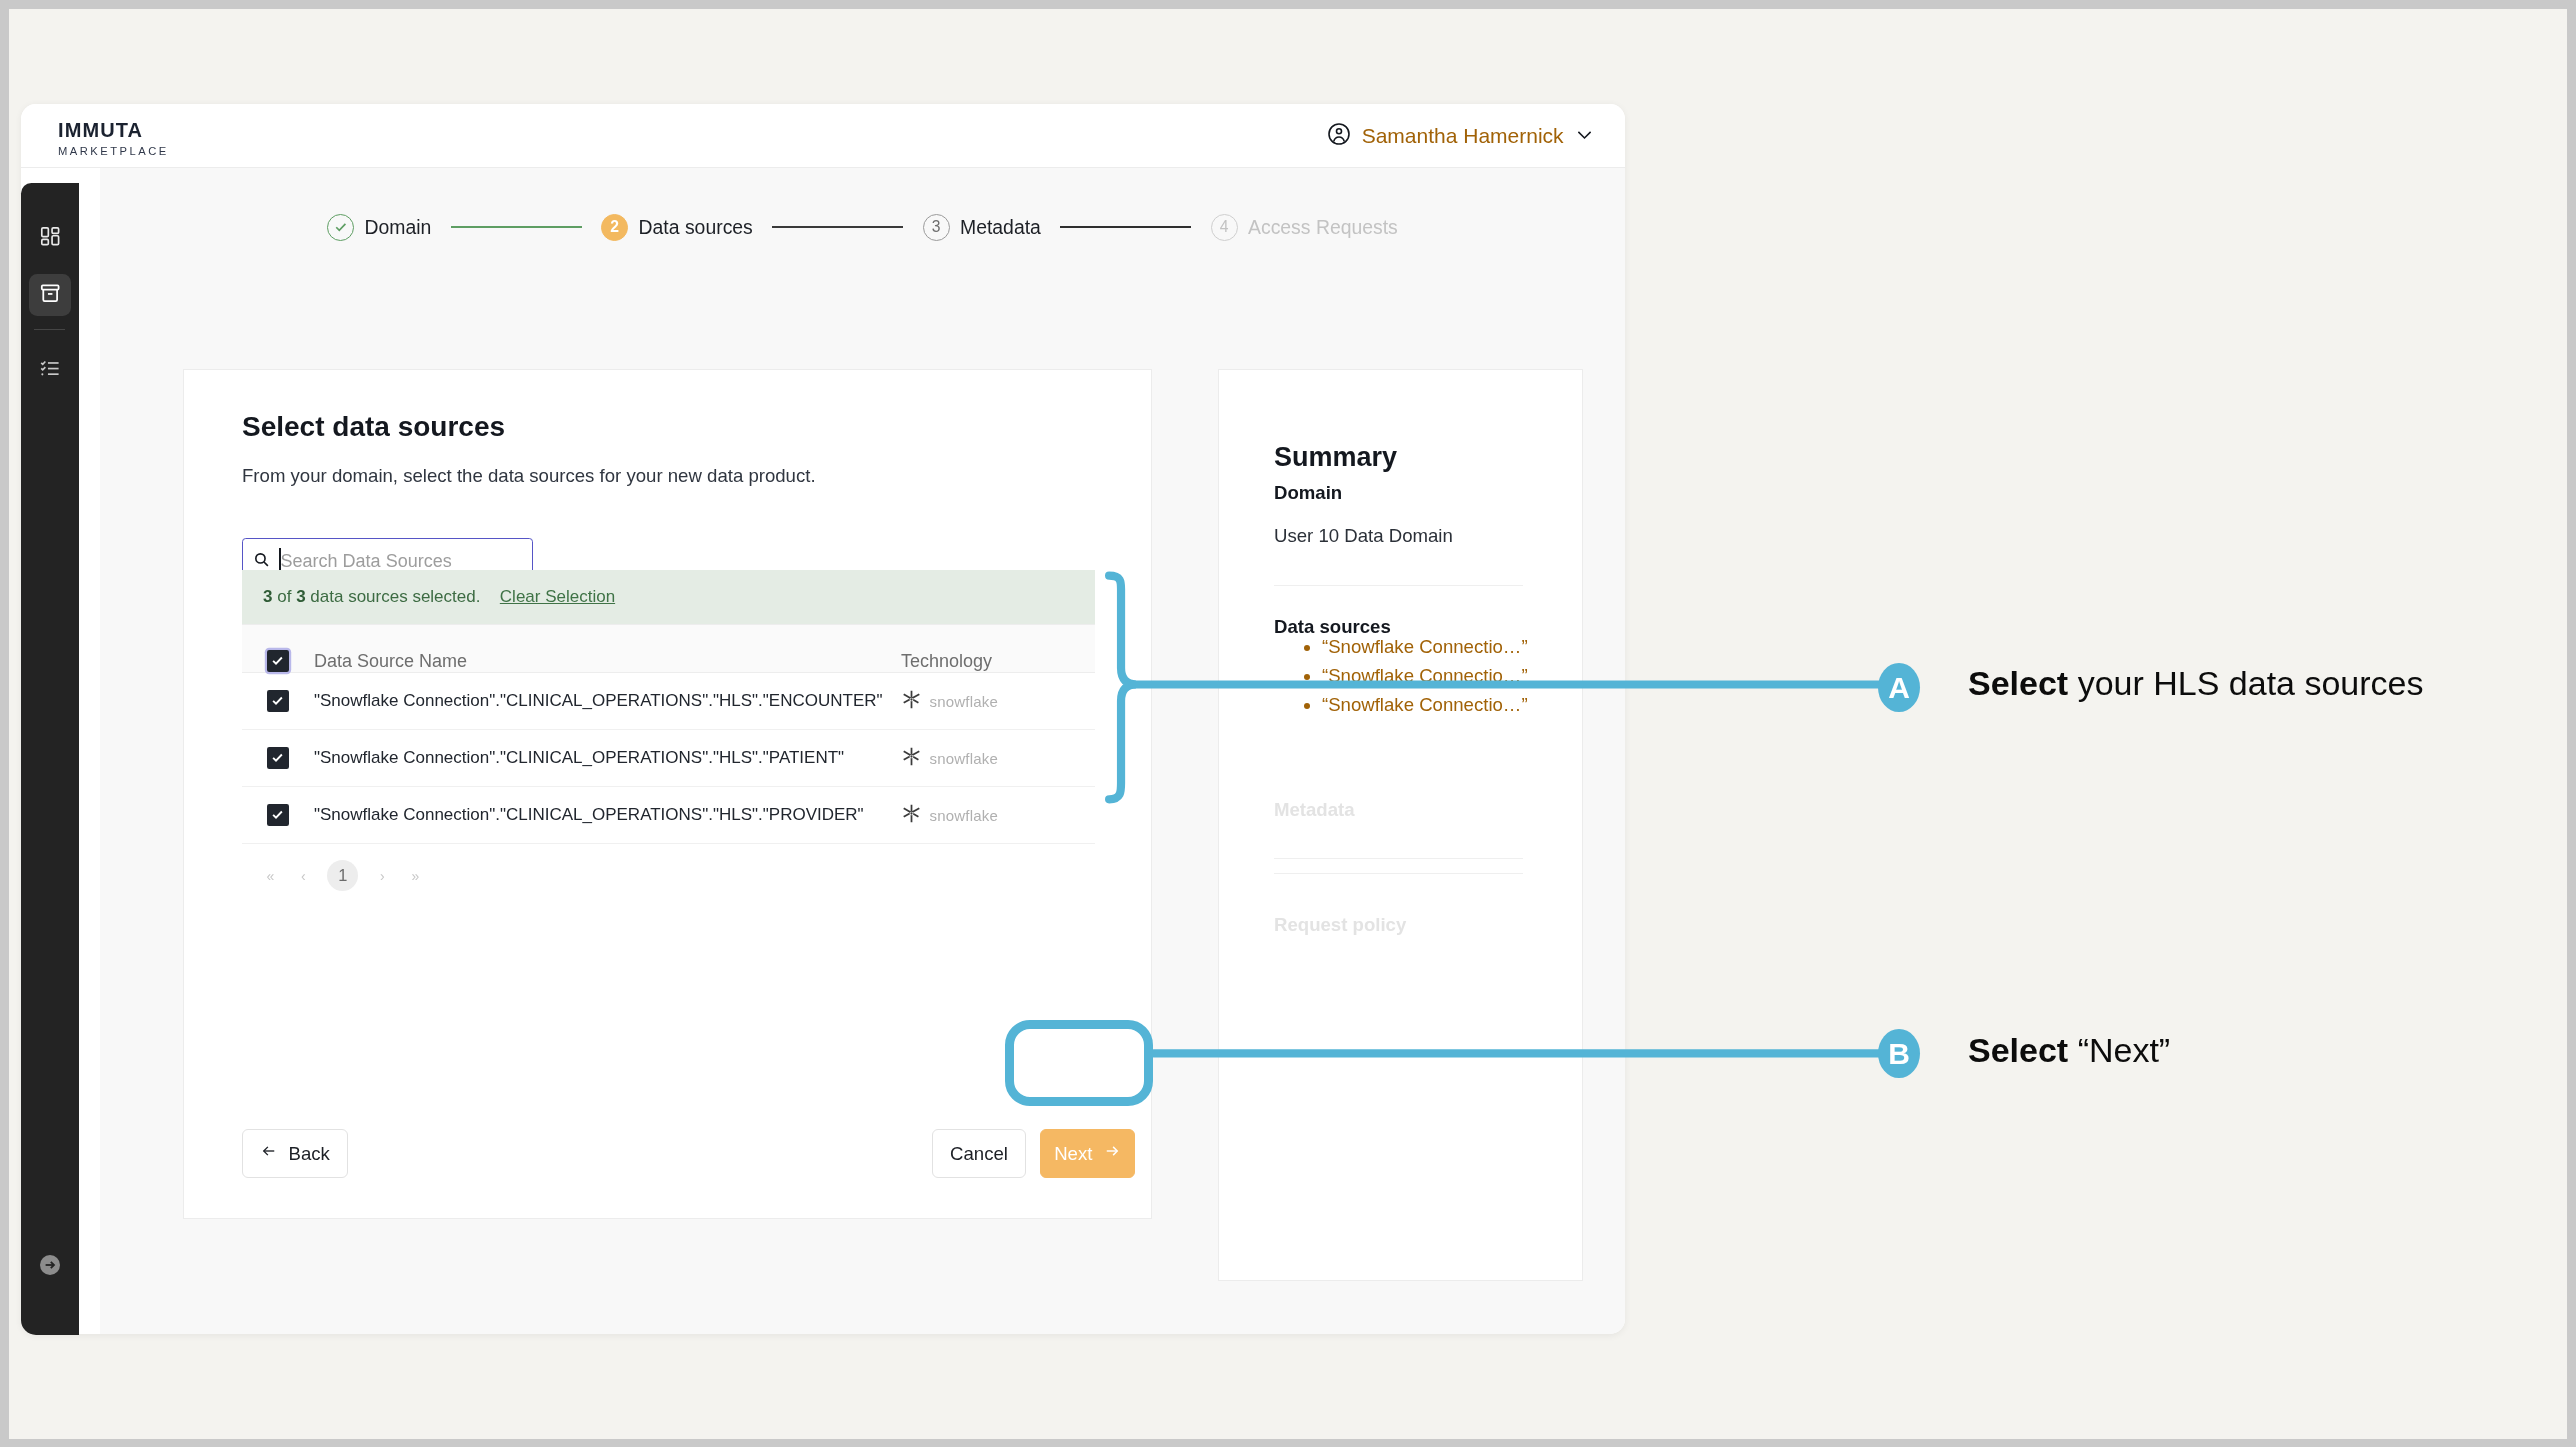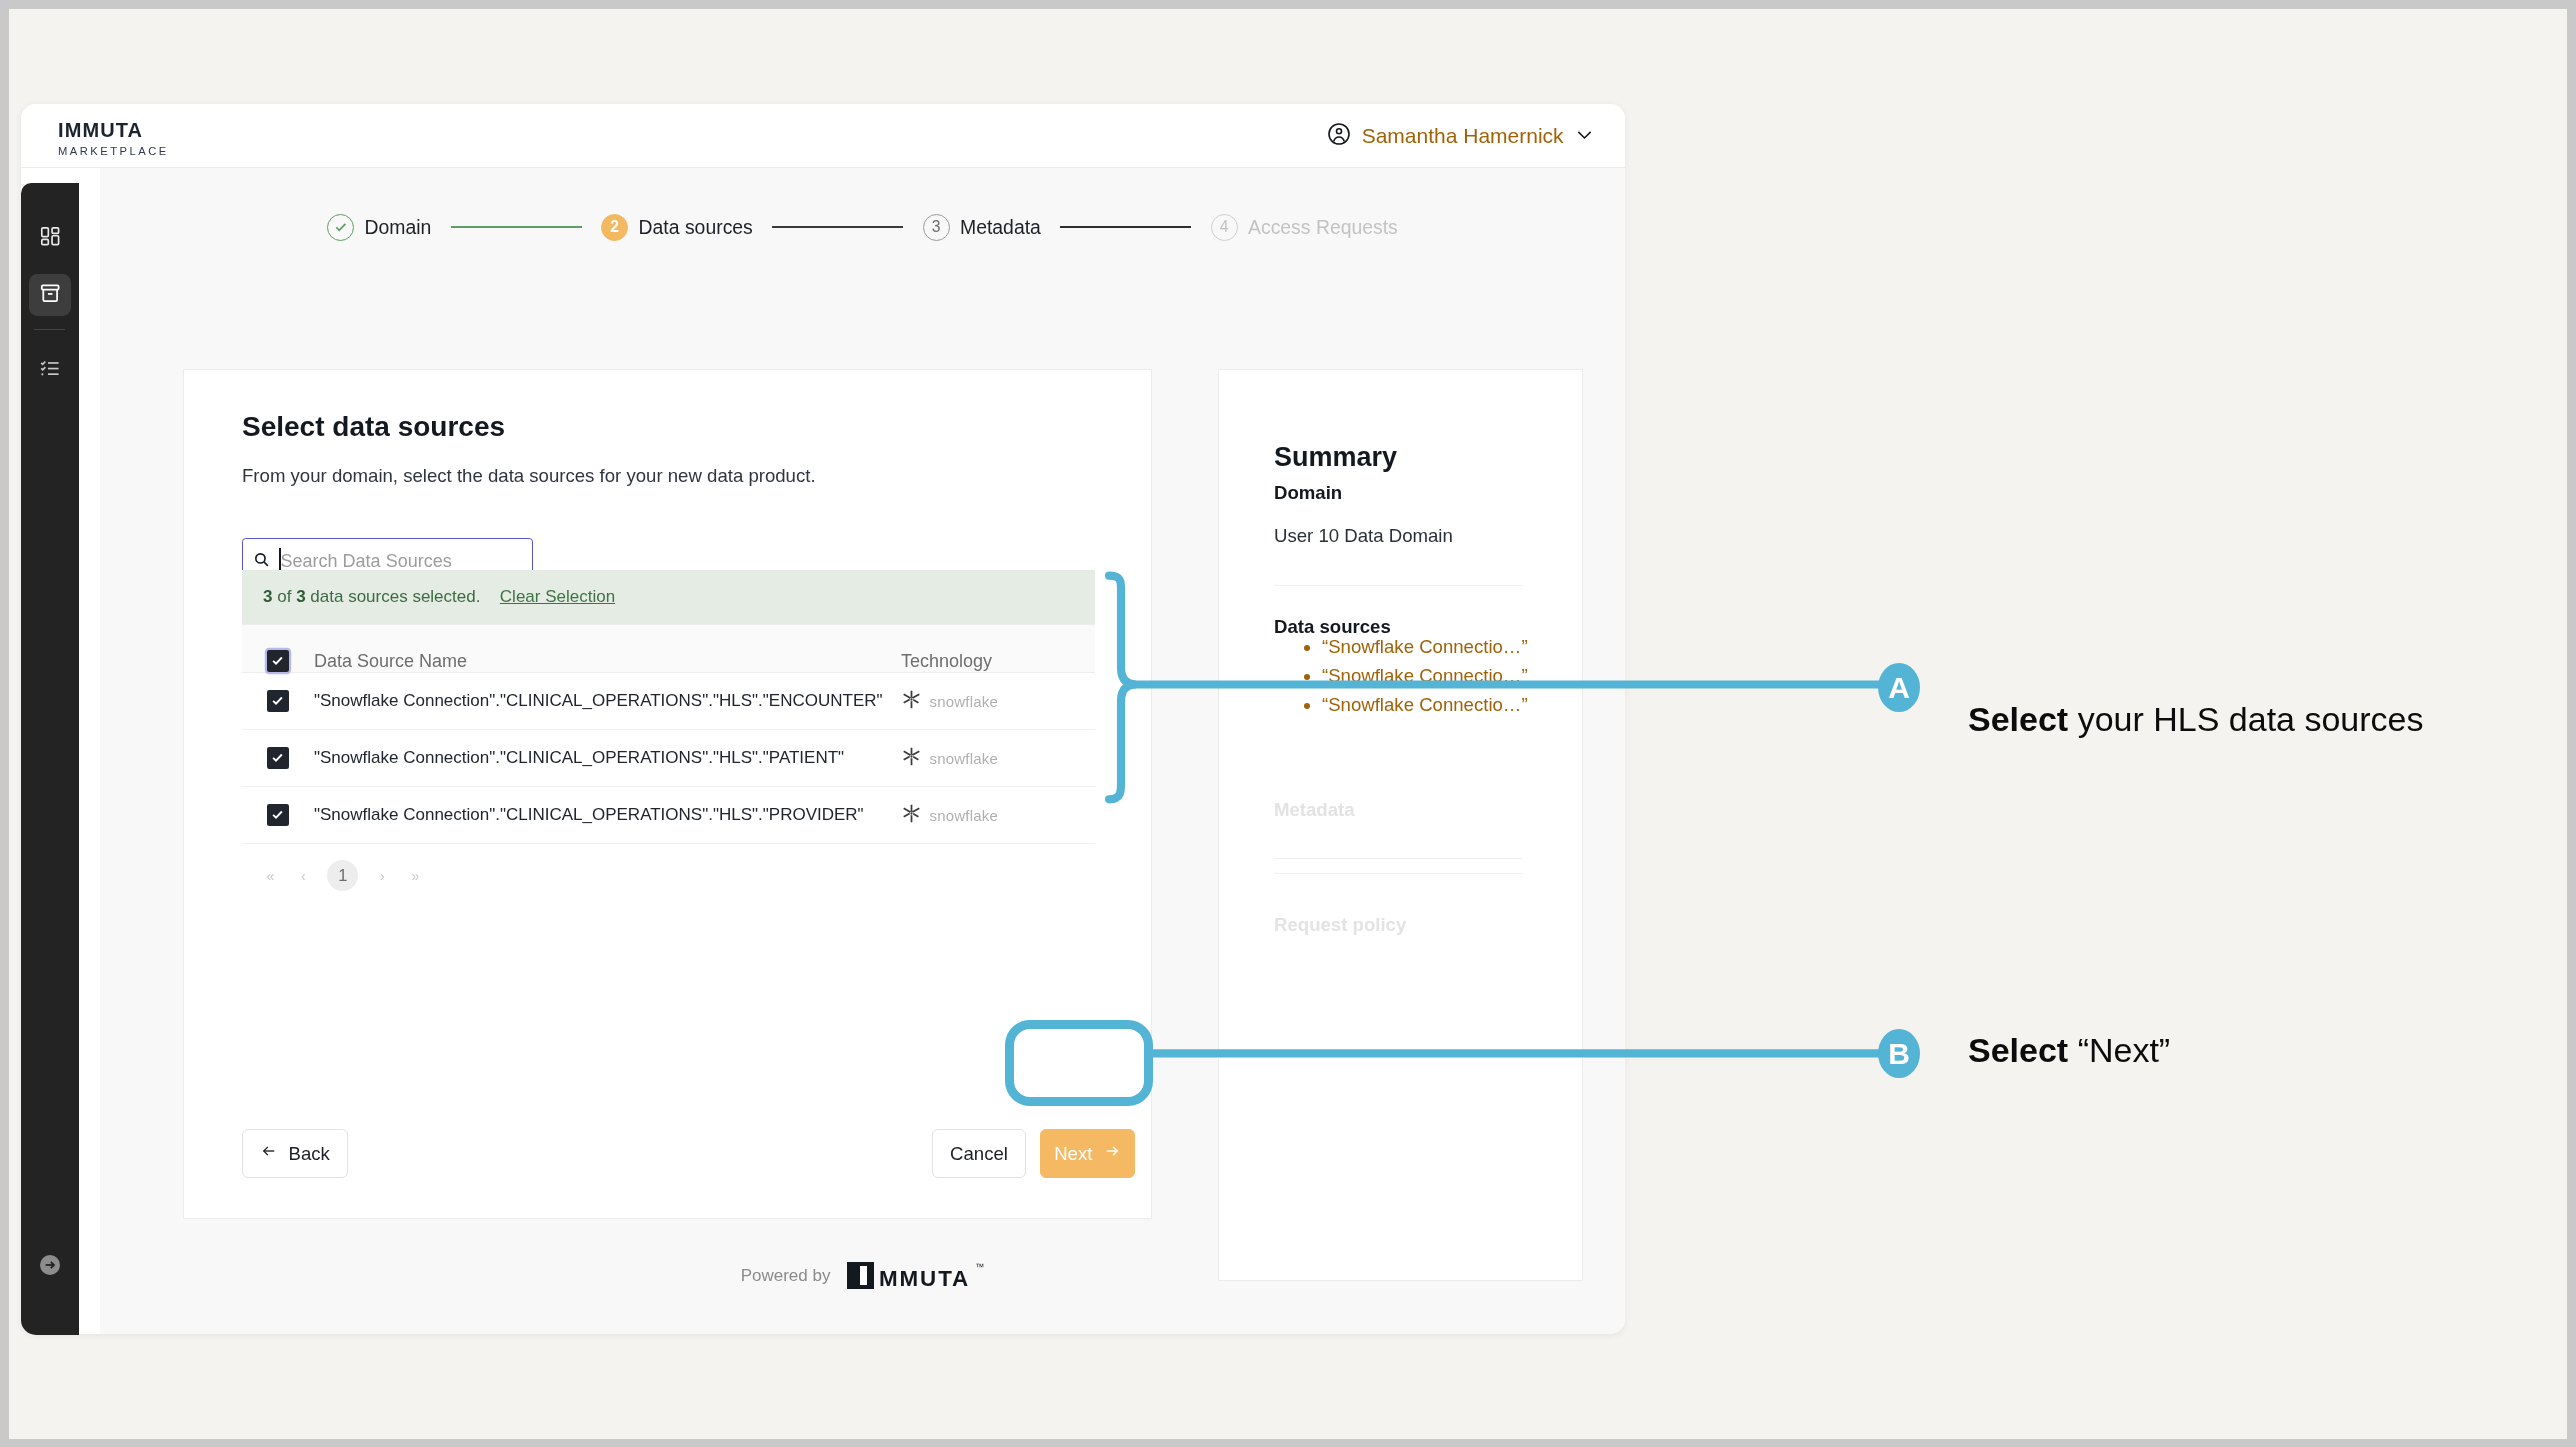--- a/index.html
+++ b/index.html
@@ -408,21 +408,21 @@
   .anno-badge.a { left: 1878px; top: 663px; }
   .anno-badge.b { left: 1878px; top: 1029px; }
   .anno-text {
     position: absolute;
     font-size: 34px;
     color: #0c0c0c;
     line-height: 1.38;
     width: 566px;
   }
   .anno-text b { font-weight: bold; }
-  .anno-text.a { left: 1968px; top: 696px; }
+  .anno-text.a { left: 1968px; top: 660px; }
   .anno-text.b { left: 1968px; top: 1027px; }
   .next-ring {
     position: absolute;
     left: 1005px; top: 1020px;
     width: 148px; height: 86px;
     border: 9.7px solid #54b4d6;
     border-radius: 25px;
     box-sizing: border-box;
   }
 </style>
@@ -635,28 +635,20 @@
         <li>“Snowflake Connectio…”</li>
         <li>“Snowflake Connectio…”</li>
         <li>“Snowflake Connectio…”</li>
       </ul>
       <div class="sum-rule r6"></div>
       <div class="sum-label meta">Metadata</div>
       <div class="sum-rule" style="top:503px"></div>
       <div class="sum-label policy">Request policy</div>
     </div>
 
-    <div class="powered">
-      <span class="powered-text">Powered by</span>
-      <span class="immuta-mark">
-        <span class="immuta-i"></span>
-        <span class="immuta-word">MMUTA</span>
-        <span class="immuta-tm">™</span>
-      </span>
-    </div>
   </div>
 </div>
 
 <div class="sidebar">
   <div class="side-ico i1">
     <span>
       <svg width="22.4" height="22.4" viewBox="0 0 24 24" fill="none" stroke="#e9e9e9" stroke-width="1.8">
         <rect x="3" y="3" width="7" height="9.5" rx="1.3"></rect>
         <rect x="14" y="3" width="7" height="6" rx="1.3"></rect>
         <rect x="3" y="15.5" width="7" height="5.5" rx="1.3"></rect>

